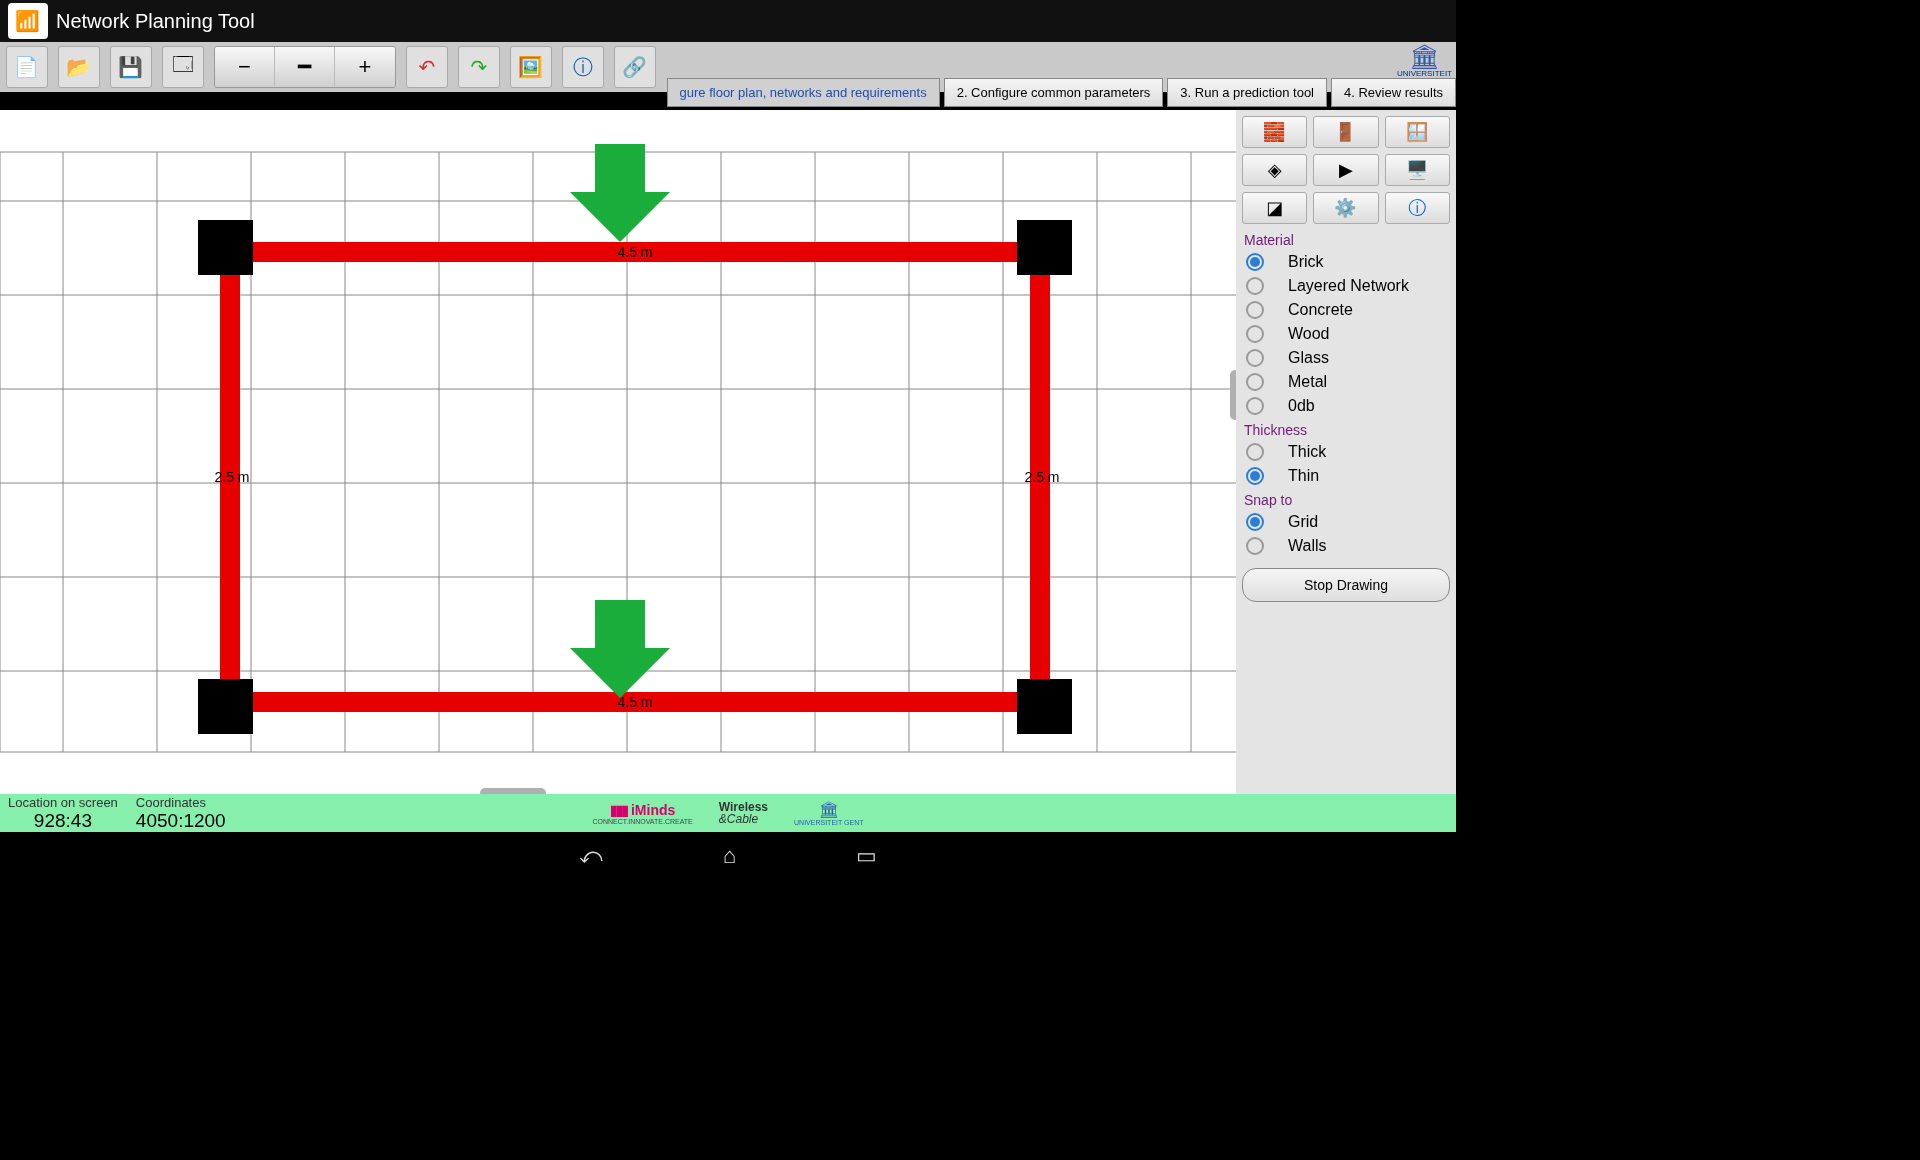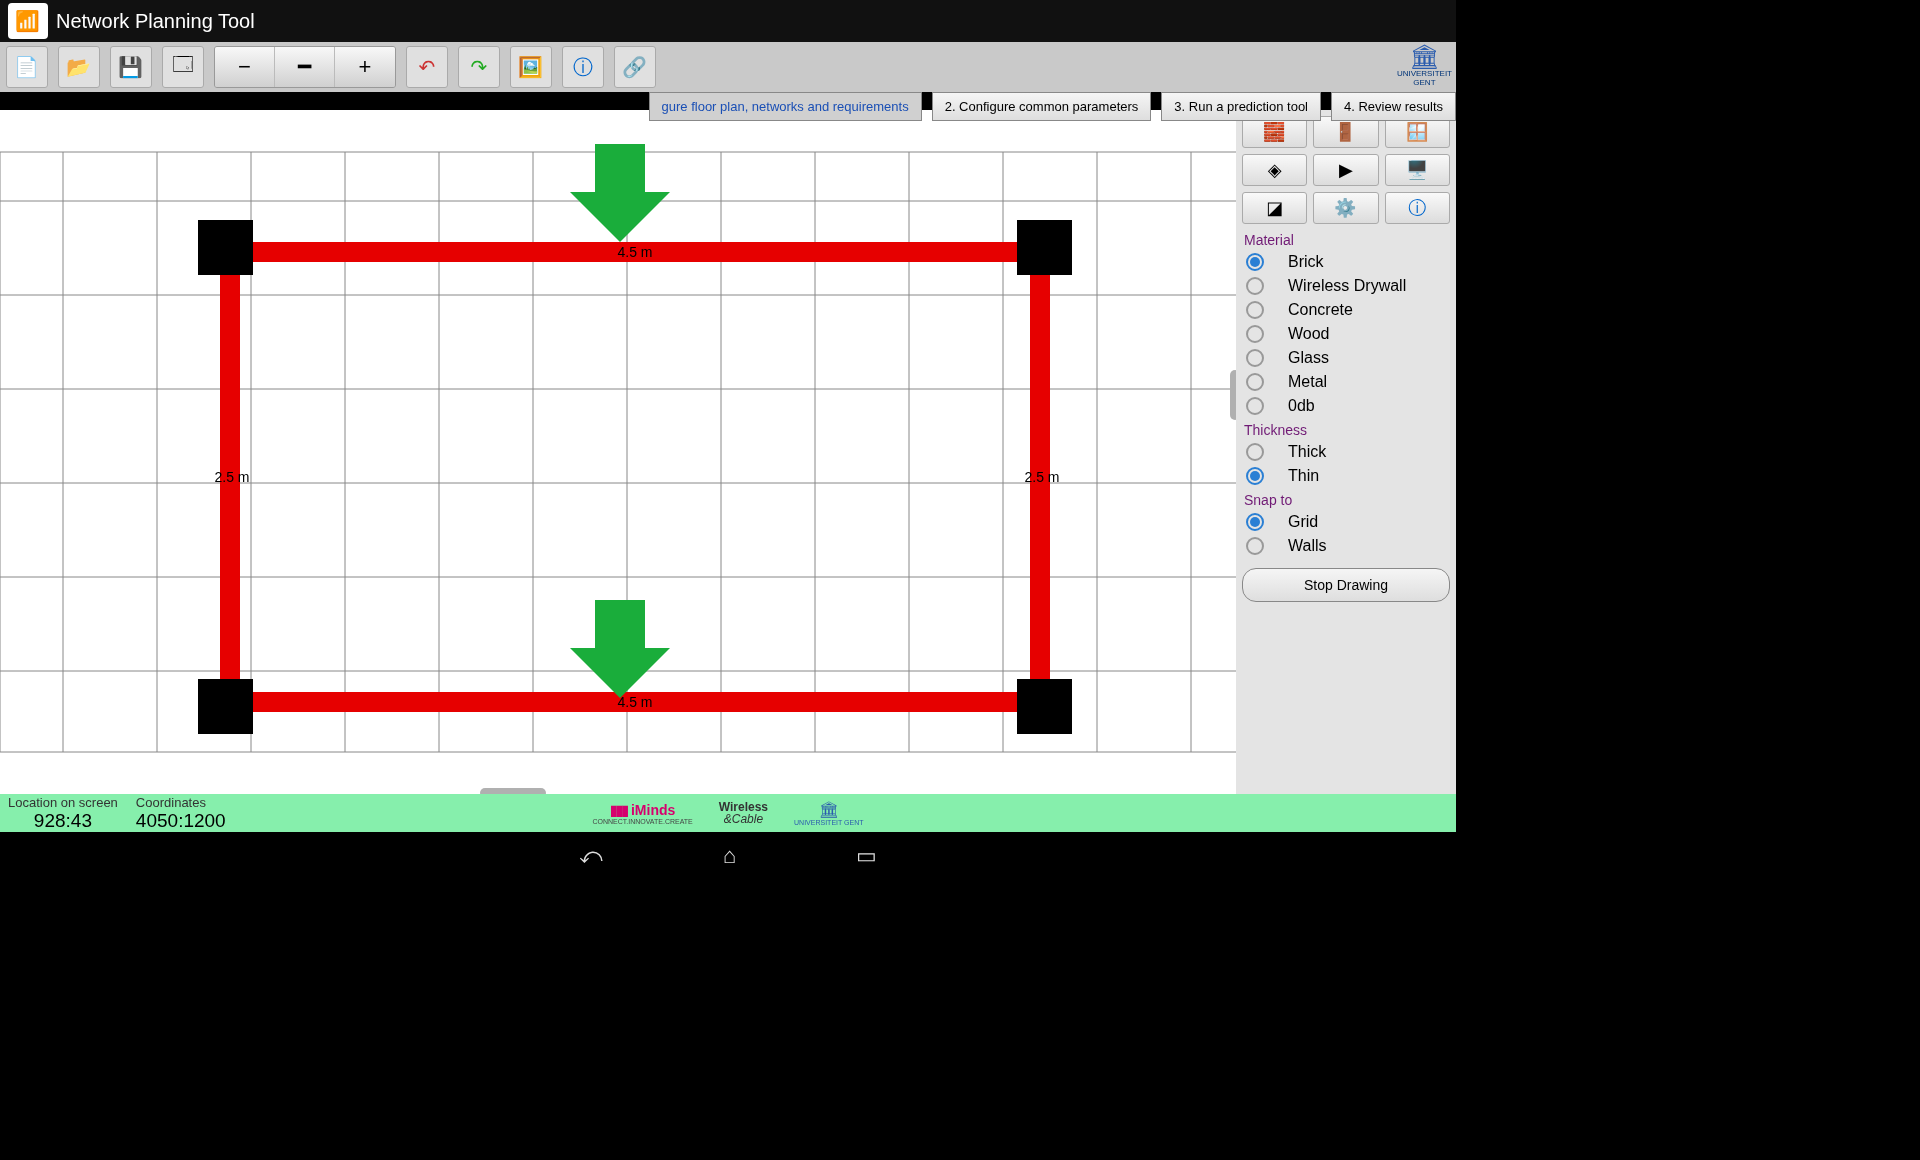--- a/index.html
+++ b/index.html
@@ -7,21 +7,21 @@
 .titlebar { height: 42px; background: #111; color: #fff; display: flex; align-items: center; padding: 0 8px; }
 .titlebar .logo { width: 40px; height: 36px; background: #fff; border-radius: 4px; display:flex; align-items:center; justify-content:center; margin-right:8px; font-size:20px;}
 .titlebar .title { font-size: 20px; }
 .toolbar { height: 50px; background: #c9c9c9; display: flex; align-items: center; padding: 4px 6px; gap: 10px; position: relative; }
 .toolbar .tbtn { width: 42px; height: 42px; background: #e0e0e0; border: 1px solid #aaa; border-radius: 3px; display:flex; align-items:center; justify-content:center; cursor:pointer; font-size:20px;}
 .toolbar .zoom { display:flex; align-items:center; border:1px solid #999; border-radius:3px; overflow:hidden; height:42px;}
 .toolbar .zoom .zbtn { width:60px; height:40px; background:linear-gradient(#f8f8f8,#d0d0d0); display:flex; align-items:center; justify-content:center; font-size:22px; cursor:pointer; border-right:1px solid #bbb;}
 .toolbar .zoom .zbtn:last-child{border-right:none;}
 .uni-logo { position:absolute; right:4px; top:2px; text-align:center; font-size:8px; color:#003478; line-height:1.1;}
 .uni-logo .pillar{font-size:24px; color:#2a5cae;}
-.stepbar { position:absolute; top:92px; right:0; display:flex; gap:10px; z-index:50;}
+.stepbar { position:absolute; top:78px; right:0; display:flex; gap:4px; z-index:50;}
 .stepbar .step { background: linear-gradient(#f5f5f5,#dedede); border:1px solid #888; padding:6px 12px; font-size:13px; cursor:pointer; min-height:28px; display:flex; align-items:center;}
 .stepbar .step.active { color:#1a4fb5; background:#d0d0d0;}
 .workspace { position:absolute; top:110px; left:0; right:220px; bottom:86px; background:#fff; overflow:hidden;}
 .grid-lines line { stroke:#888; stroke-width:1;}
 .side-panel { position:absolute; top:110px; right:0; width:220px; bottom:86px; background:#e4e4e4; padding:6px; overflow-y:auto;}
 .tool-grid { display:grid; grid-template-columns: repeat(3, 1fr); gap:6px; margin-bottom:8px;}
 .tool-grid .tool { height:32px; background:linear-gradient(#f9f9f9,#dcdcdc); border:1px solid #aaa; border-radius:3px; display:flex; align-items:center; justify-content:center; font-size:18px; cursor:pointer;}
 .section-label { font-size:14px; color:#701a75; margin:4px 0 2px 2px;}
 .radio-item { display:flex; align-items:center; gap:24px; padding:3px 4px; cursor:pointer;}
 .radio-item .dot { width:18px; height:18px; border:2px solid #999; border-radius:50%; display:flex; align-items:center; justify-content:center; flex-shrink:0;}
@@ -145,21 +145,21 @@
     <div class="tool" style="color:#06c">ⓘ</div>
   </div>
 
   <div class="section-label">Material</div>
   <div class="radio-item selected">
       <div class="dot"></div>
       <span>Brick</span>
     </div>
   <div class="radio-item">
       <div class="dot"></div>
-      <span>Wireless Drywall</span>
+      <span>Layered Network</span>
     </div>
   <div class="radio-item">
       <div class="dot"></div>
       <span>Concrete</span>
     </div>
   <div class="radio-item">
       <div class="dot"></div>
       <span>Wood</span>
     </div>
   <div class="radio-item">
@@ -205,21 +205,21 @@
   </div>
   <div class="col">
     <div class="lbl">Coordinates</div>
     <div class="val">4050:1200</div>
   </div>
   <div class="logos">
     <div style="text-align:center">
       <div style="color:#d6006e;font-weight:bold;font-size:14px"><span style="letter-spacing:-2px">▮▮▮</span> <span>iMinds</span></div>
       <div style="font-size:7px;color:#444">CONNECT.INNOVATE.CREATE</div>
     </div>
-    <div style="text-align:center;line-height:1">
+    <div style="text-align:left;line-height:1">
       <div style="font-weight:bold">Wireless</div>
       <div><i>&amp;Cable</i></div>
     </div>
     <div style="color:#2a5cae;text-align:center;font-size:7px">
       <div style="font-size:16px">🏛</div>
       <div>UNIVERSITEIT GENT</div>
     </div>
   </div>
 </div>
 

